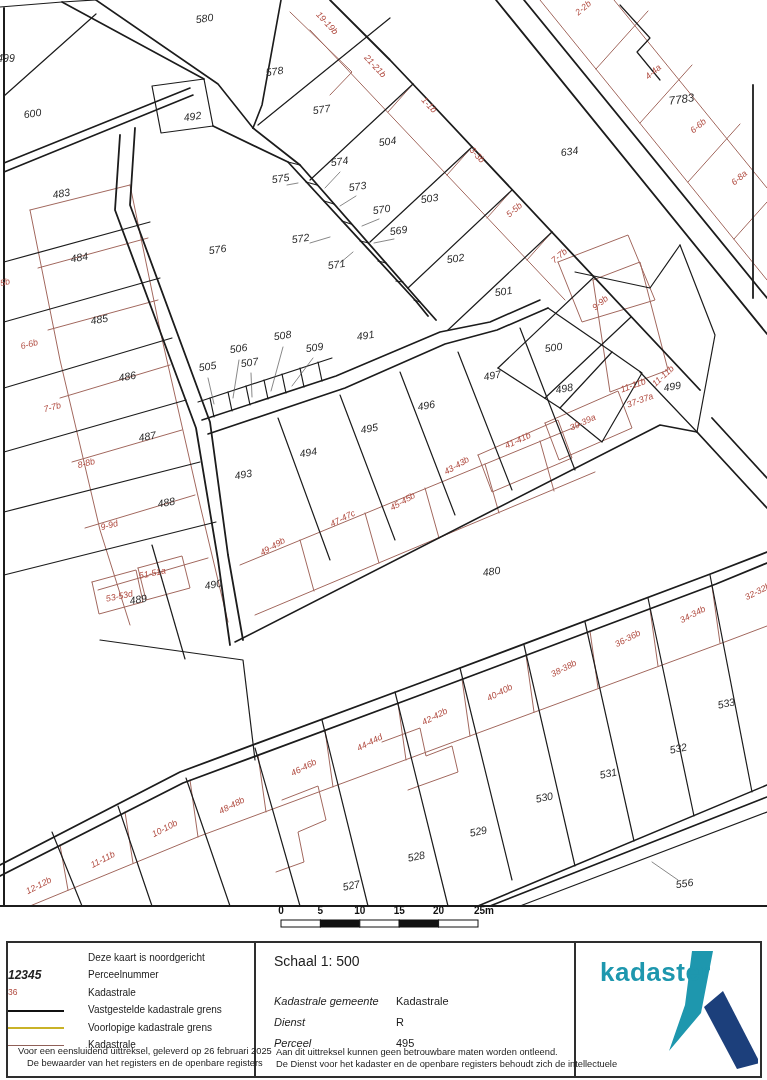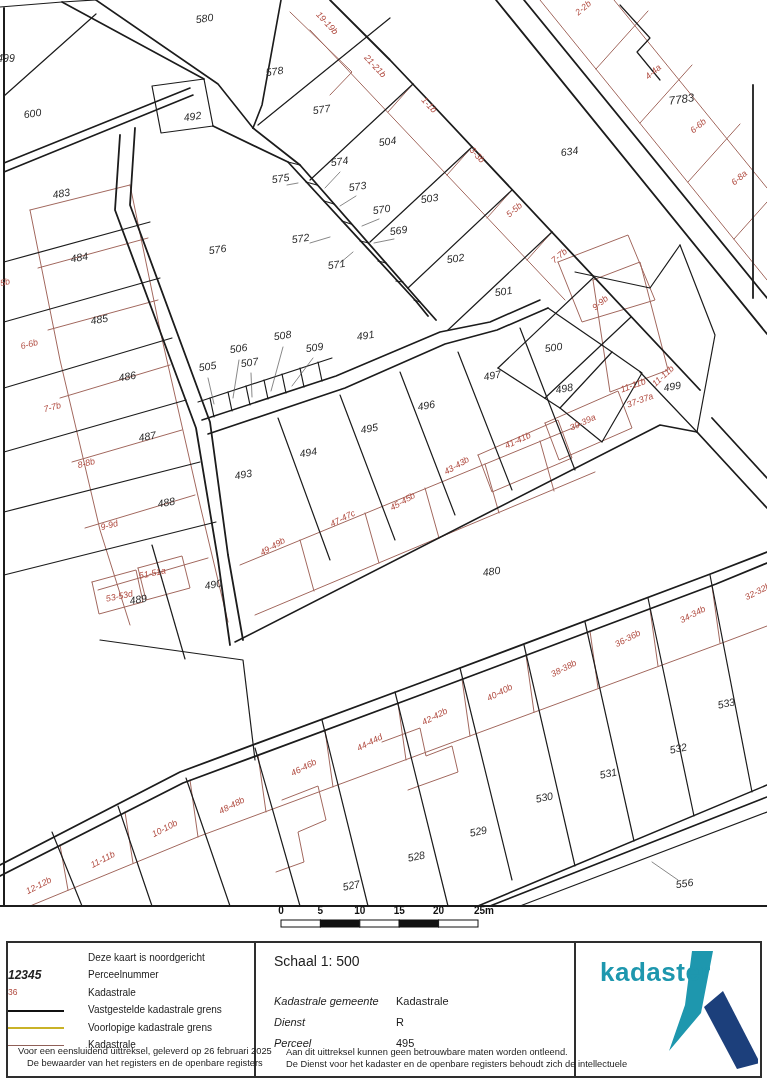--- a/index.html
+++ b/index.html
@@ -16,21 +16,21 @@
   .lgl{padding-left:12px;white-space:nowrap;}
   .pnum{font-style:italic;font-weight:bold;font-size:12px;color:#222;}
   .hnum{color:#b04a3f;font-size:8.5px;}
   .smalltxt{font-size:9.3px;line-height:12px;color:#1c1c1c;white-space:nowrap;}
   .legend .smalltxt{position:absolute;left:10px;bottom:7px;text-align:center;}
   .mid{left:252px;width:318px;color:#1c1c1c;}
   .schaal{position:absolute;left:14px;top:10px;font-size:14px;text-align:right;}
   .kvtable{position:absolute;left:14px;top:48px;font-size:11px;line-height:21px;}
   .kvrow{display:flex;}
   .kvrow .k{width:122px;font-style:italic;}
-  .mid .smalltxt{position:absolute;left:26px;bottom:6px;margin-top:20px;}
+  .mid .smalltxt{position:absolute;left:16px;bottom:6px;margin-top:20px;}
   .logo-cell{left:572px;width:178px;}
   .logo-text{position:absolute;left:20px;top:14px;font-size:26px;font-weight:bold;letter-spacing:0.5px;}
   text{font-family:"Liberation Sans",sans-serif;}
 </style>
 </head>
 <body>
 
 <div id="map-wrap">
   <svg id="map-svg" width="767" height="940" viewBox="0 0 767 940">
       <polyline points="310,30 565,300" fill="none" stroke="#a2685e" stroke-width="1" stroke-linejoin="round" stroke-linecap="round"></polyline>

